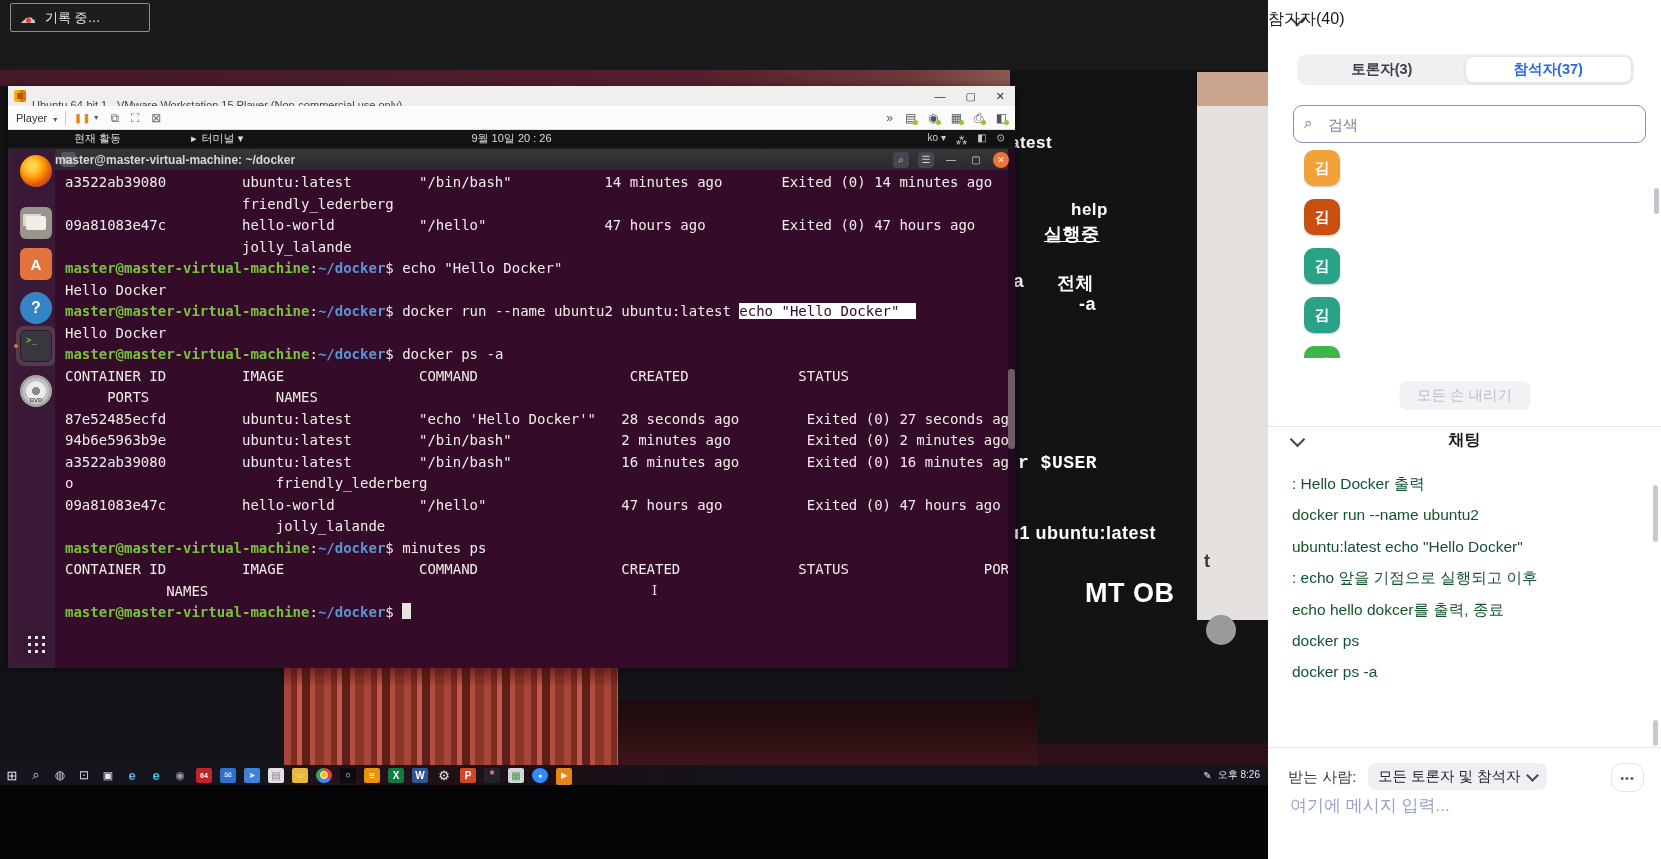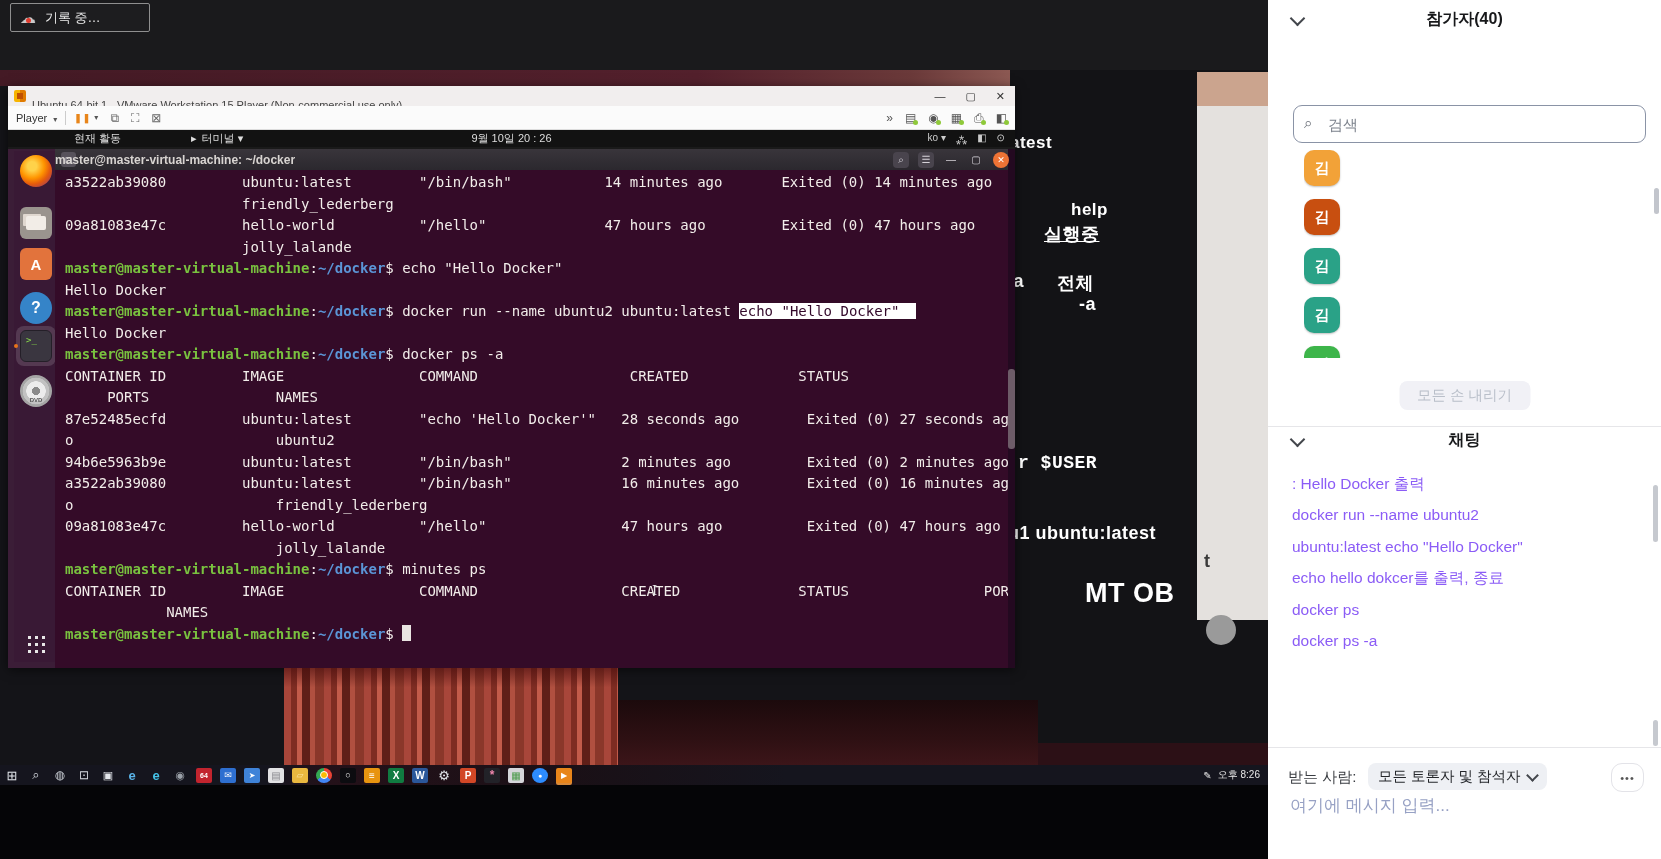--- a/index.html
+++ b/index.html
@@ -91,38 +91,38 @@
   .tbi.round{border-radius:50%;}
   .tbi.active{background:rgba(255,255,255,.16);box-shadow:0 2px 0 #d88a3a;}
   .tbi.chrome{border-radius:50%;background:conic-gradient(#ea4335 0 33%,#4285f4 33% 66%,#34a853 66% 100%);}
   .tbi.chrome:after{content:"";width:6px;height:6px;border-radius:50%;background:#fbbc05;border:1.5px solid #fff;}
   #tb-clock{margin-left:auto;margin-right:8px;color:#e8e8e8;font-size:10px;display:flex;gap:6px;align-items:center;white-space:nowrap;}
   #bottom-black{left:0;top:785px;width:1268px;height:74px;background:#050507;}
 
   
   #panel{left:1268px;top:0;width:393px;height:859px;background:#fff;}
   .chev{display:inline-block;width:9px;height:9px;border-left:2px solid #43464c;border-bottom:2px solid #43464c;transform:rotate(-45deg);}
-  #p-title{position:absolute;left:0;right:0;top:9px;text-align:center;font-size:16px;font-weight:bold;color:#17181a;}
+  #p-title{position:absolute;left:0;right:0;top:9px;font-size:16px;font-weight:normal;color:#17181a;}
   #p-chev{position:absolute;left:24px;top:13px;}
   #tabs{position:absolute;left:29px;top:54px;width:337px;height:31px;background:#f0f0f3;border-radius:10px;display:flex;padding:2px;box-sizing:border-box;}
   .tab{flex:1;display:flex;align-items:center;justify-content:center;font-size:14.5px;font-weight:bold;color:#3d4046;border-radius:8px;}
   .tab.active{background:#fff;color:#2a6be4;border:1px solid #e4e6ec;box-shadow:0 1px 3px rgba(0,0,0,.08);}
   #search-wrap{position:absolute;left:25px;top:105px;width:353px;height:38px;}
   #search-wrap input{width:100%;height:100%;box-sizing:border-box;border:1.5px solid #8a93a6;border-radius:9px;padding:0 10px 0 34px;font-size:15px;font-family:inherit;color:#222;outline:none;}
   #search-wrap input::placeholder{color:#7c828c;}
   #search-icon{position:absolute;left:11px;top:9px;font-size:15px;color:#6f747c;}
   #plist{position:absolute;left:36px;top:150px;width:200px;height:208px;overflow:hidden;}
   .avatar{width:36px;height:36px;border-radius:10px;margin-bottom:13px;display:flex;align-items:center;justify-content:center;color:#fff;font-size:15px;font-weight:bold;box-shadow:0 1px 2px rgba(0,0,0,.25);}
   #pscroll{position:absolute;left:386px;top:188px;width:5px;height:26px;background:#c2c5cc;border-radius:3px;}
   #lower-hands{position:absolute;left:50%;transform:translateX(-50%);top:381px;height:29px;background:#f1f1f6;color:#b9bfc9;border:none;border-radius:8px;font-size:14.5px;padding:0 18px;font-family:inherit;}
   .divider{position:absolute;left:0;right:0;height:1px;background:#e6e6e9;}
   #chat-title{position:absolute;left:0;right:0;top:430px;text-align:center;font-size:16px;font-weight:bold;color:#17181a;}
   #chat-chev{position:absolute;left:24px;top:434px;}
   #messages{position:absolute;left:24px;top:468px;width:330px;}
-  .msg{font-size:15.5px;line-height:31.4px;color:#8b5cf6;white-space:nowrap;}
+  .msg{font-size:15.5px;line-height:31.4px;color:#14532d;white-space:nowrap;}
   #cscroll1{position:absolute;left:385px;top:485px;width:5px;height:57px;background:#c6c9cf;border-radius:3px;}
   #cscroll2{position:absolute;left:385px;top:720px;width:5px;height:26px;background:#c6c9cf;border-radius:3px;}
   #to-label{position:absolute;left:20px;top:768px;font-size:15px;color:#3a3d42;}
   #to-pill{position:absolute;left:100px;top:763px;height:27px;background:#eef0f4;border:none;border-radius:8px;font-size:14.5px;color:#25272b;padding:0 10px;display:flex;align-items:center;gap:7px;font-family:inherit;}
   #to-pill .chev{width:7px;height:7px;margin-top:-3px;}
   #more-btn{position:absolute;left:343px;top:763px;width:31px;height:27px;background:#fff;border:1px solid #e3e3e8;border-radius:11px;color:#555;font-size:11px;letter-spacing:1px;display:flex;align-items:center;justify-content:center;}
   #msg-input{position:absolute;left:20px;top:795px;width:345px;border:none;outline:none;font-size:17px;font-family:Liberation Sans, sans-serif;color:#333;background:transparent;}
   #msg-input::placeholder{color:#97a1c4;}
 </style>
 </head>
@@ -230,21 +230,20 @@
                   <div class="tline"><span>09a81083e47c         hello-world          "/hello"              47 hours ago         Exited (0) 47 hours ago</span></div>
                   <div class="tline"><span>                     jolly_lalande</span></div>
                   <div class="tline"><span class="t-u">master@master-virtual-machine</span><span>:</span><span class="t-p">~/docker</span><span>$ echo "Hello Docker"</span></div>
                   <div class="tline"><span>Hello Docker</span></div>
                   <div class="tline"><span class="t-u">master@master-virtual-machine</span><span>:</span><span class="t-p">~/docker</span><span>$ docker run --name ubuntu2 ubuntu:latest </span><span class="t-sel">echo "Hello Docker"  </span></div>
                   <div class="tline"><span>Hello Docker</span></div>
                   <div class="tline"><span class="t-u">master@master-virtual-machine</span><span>:</span><span class="t-p">~/docker</span><span>$ docker ps -a</span></div>
                   <div class="tline"><span>CONTAINER ID         IMAGE                COMMAND                  CREATED             STATUS</span></div>
                   <div class="tline"><span>     PORTS               NAMES</span></div>
                   <div class="tline"><span>87e52485ecfd         ubuntu:latest        "echo 'Hello Docker'"   28 seconds ago        Exited (0) 27 seconds ag</span></div>
-                  <div class="tline"><span>o                        ubuntu2</span></div>
                   <div class="tline"><span>94b6e5963b9e         ubuntu:latest        "/bin/bash"             2 minutes ago         Exited (0) 2 minutes ago</span></div>
                   <div class="tline"><span>a3522ab39080         ubuntu:latest        "/bin/bash"             16 minutes ago        Exited (0) 16 minutes ag</span></div>
                   <div class="tline"><span>o                        friendly_lederberg</span></div>
                   <div class="tline"><span>09a81083e47c         hello-world          "/hello"                47 hours ago          Exited (0) 47 hours ago</span></div>
                   <div class="tline"><span>                         jolly_lalande</span></div>
                   <div class="tline"><span class="t-u">master@master-virtual-machine</span><span>:</span><span class="t-p">~/docker</span><span>$ minutes ps</span></div>
                   <div class="tline"><span>CONTAINER ID         IMAGE                COMMAND                 CREATED              STATUS                PORTS</span></div>
                   <div class="tline"><span>            NAMES</span></div>
                   <div class="tline"><span class="t-u">master@master-virtual-machine</span><span>:</span><span class="t-p">~/docker</span><span>$ </span><span class="t-cur"></span></div>
                 </div>
@@ -293,20 +292,24 @@
           <span>오후 8:26</span>
         </span>
     </div>
     <div id="bottom-black" class="abs"></div>
   </div>
 
   <div id="panel" class="abs">
     <span id="p-chev" class="chev"></span>
     <div id="p-title">참가자(40)</div>
 
+    <div id="tabs">
+        <div class="tab">토론자(3)</div>
+        <div class="tab active">참석자(37)</div>
+      </div>
 
     <div id="search-wrap">
       <span id="search-icon">⌕</span>
       <input placeholder="검색" style="">
     </div>
 
     <div id="plist">
         <div class="avatar" style="background: rgb(242, 162, 56);">김</div>
         <div class="avatar" style="background: rgb(200, 79, 16);">김</div>
         <div class="avatar" style="background: rgb(42, 162, 135);">김</div>
@@ -319,20 +322,21 @@
 
     <div class="divider" style="top:426px;"></div>
 
     <span id="chat-chev" class="chev"></span>
     <div id="chat-title">채팅</div>
 
     <div id="messages">
         <div class="msg">: Hello Docker 출력</div>
         <div class="msg">docker run --name ubuntu2</div>
         <div class="msg">ubuntu:latest echo "Hello Docker"</div>
+        <div class="msg">: echo 앞을 기점으로 실행되고 이후</div>
         <div class="msg">echo hello dokcer를 출력, 종료</div>
         <div class="msg">docker ps</div>
         <div class="msg">docker ps -a</div>
       </div>
     <div id="cscroll1"></div>
     <div id="cscroll2"></div>
 
     <div class="divider" style="top:747px;"></div>
 
     <span id="to-label">받는 사람:</span>

